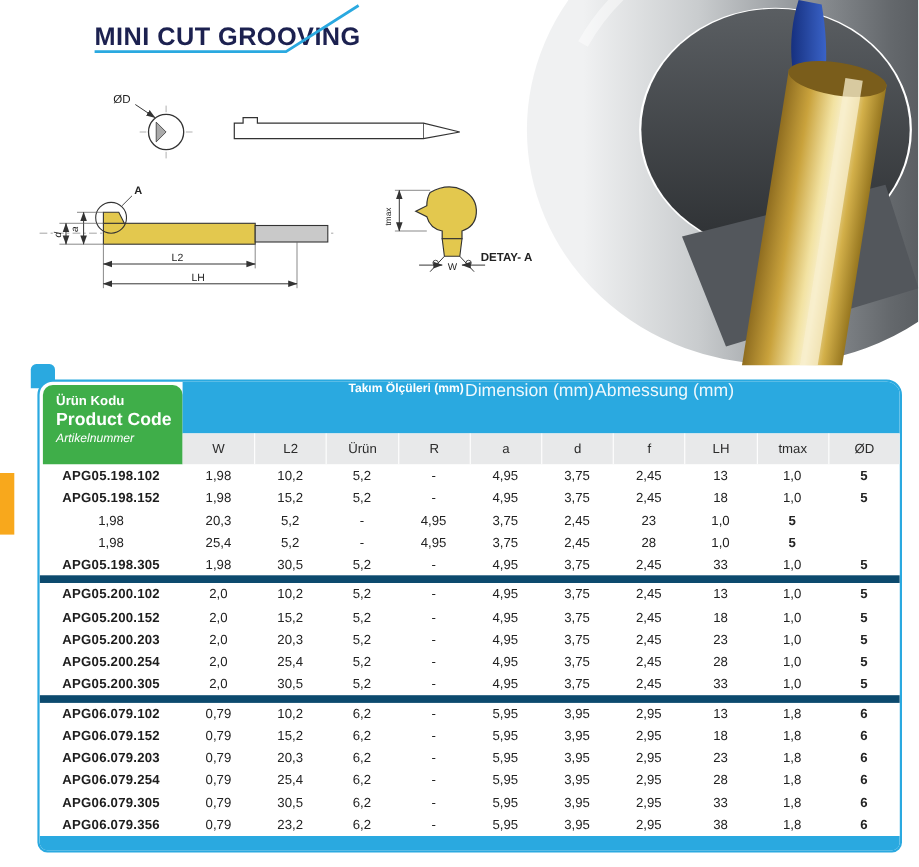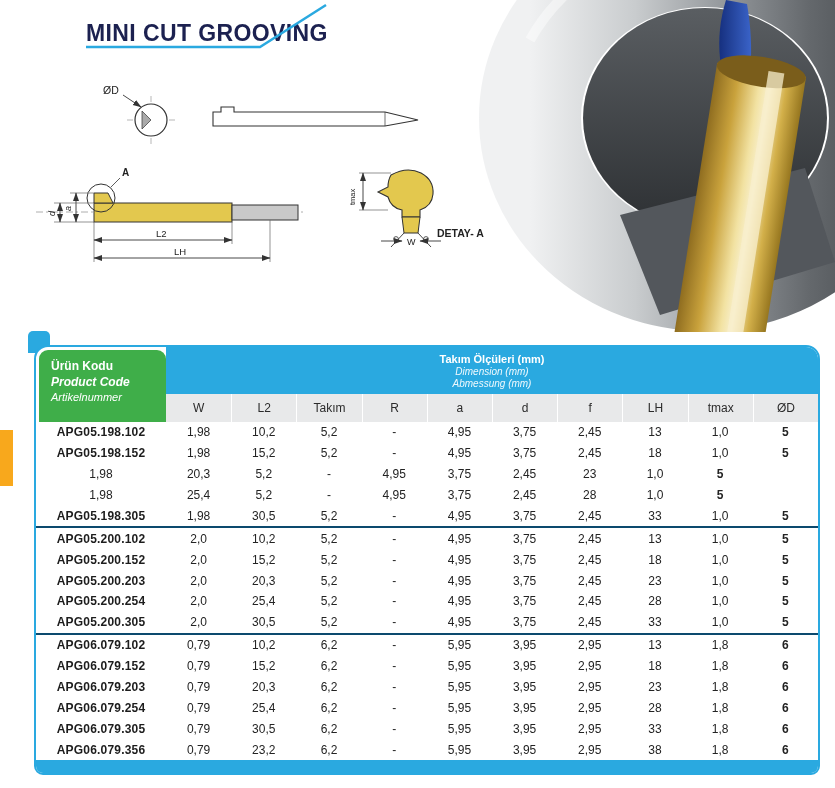--- a/index.html
+++ b/index.html
@@ -23,36 +23,36 @@
 
   .table-wrap { position:absolute; left:34px; top:345px; width:786px; height:430px;
                 border:2px solid var(--blue,#2aa9e0); border-radius:14px 14px 9px 9px;
                 background:#fff; overflow:hidden; display:flex; flex-direction:column; }
 
   .t-head { display:grid; grid-template-columns:130px 1fr; height:75px; flex:0 0 75px; }
   .green-cell { background:var(--green,#3fae49); color:#fff; margin:3px 0 0 3px;
                 border-radius:9px 9px 0 0; padding:6px 0 16px 12px;
                 display:flex; flex-direction:column; justify-content:center; gap:2px; }
   .green-cell .g1 { font-size:12px; font-weight:bold; }
-  .green-cell .g2 { font-size:12px; font-weight:bold; font-style:italic; }
+  .green-cell .g2 { font-size:16px; font-weight:bold; }
   .green-cell .g3 { font-size:11px; font-style:italic; }
 
   .right-head { display:flex; flex-direction:column; }
   .blue-band { background:var(--blue,#2aa9e0); height:47px; color:#fff; text-align:center;
-               display:flex; flex-direction:column; justify-content:center; gap:1px; }
+               display:flex; flex-direction:row; justify-content:center; gap:1px; }
   .blue-band .b1 { font-size:11px; font-weight:bold; }
-  .blue-band .b2, .blue-band .b3 { font-size:10px; font-style:italic; color:rgba(255,255,255,.92); }
+  .blue-band .b2, .blue-band .b3 { font-size:16px; color:rgba(255,255,255,.92); }
   .col-row { height:28px; display:grid; grid-template-columns:repeat(10,1fr); background:#e8e9ea; }
   .col-h { display:flex; align-items:center; justify-content:center; font-size:12px; color:#2b2b2b;
            border-left:1px solid #fff; }
   .col-h:first-child { border-left:none; }
 
   .t-body { flex:1; display:flex; flex-direction:column; }
   .t-row  { flex:1; display:grid; grid-template-columns:130px repeat(10,1fr); }
-  .t-row.group-break { border-top:2px solid #0c4a6e; }
+  .t-row.group-break { border-top:7px solid #0c4a6e; }
   .cell { display:flex; align-items:center; justify-content:center; font-size:12px; color:#232323; }
   .cell.code { font-weight:bold; letter-spacing:.2px; color:#1d1d1d; }
   .cell.od   { font-weight:bold; }
 
   .t-foot { flex:0 0 13px; background:var(--blue,#2aa9e0); }
 </style>
 </head>
 <body>
 
 <div class="page">
@@ -180,21 +180,21 @@
       </div>
       <div class="right-head">
         <div class="blue-band">
           <div class="b1">Takım Ölçüleri (mm)</div>
           <div class="b2">Dimension (mm)</div>
           <div class="b3">Abmessung (mm)</div>
         </div>
         <div class="col-row">
             <div class="col-h">W</div>
             <div class="col-h">L2</div>
-            <div class="col-h">Takım</div>
+            <div class="col-h">Ürün</div>
             <div class="col-h">R</div>
             <div class="col-h">a</div>
             <div class="col-h">d</div>
             <div class="col-h">f</div>
             <div class="col-h">LH</div>
             <div class="col-h">tmax</div>
             <div class="col-h">ØD</div>
           </div>
       </div>
     </div>

